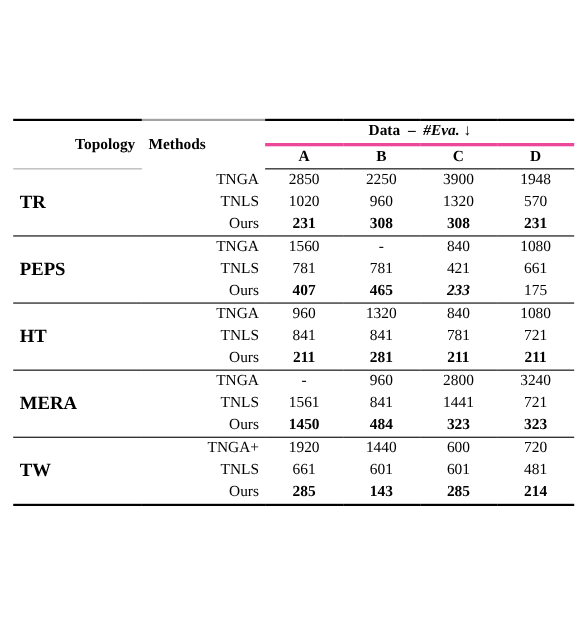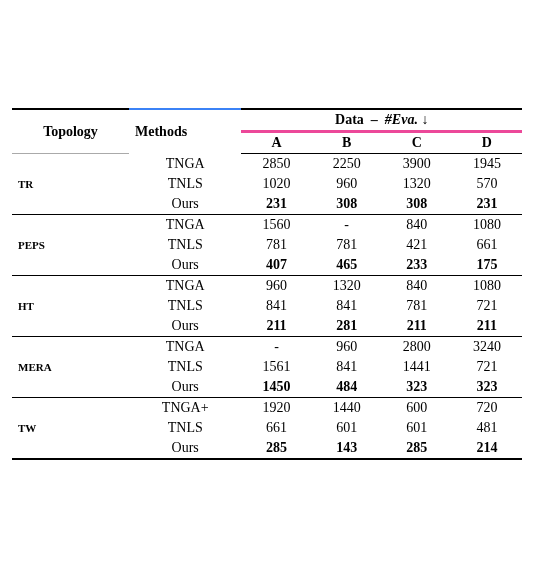--- a/index.html
+++ b/index.html
@@ -22,65 +22,65 @@
       border-collapse: collapse;
     }
     th, td {
       padding: 2px 6px;
       text-align: center;
       vertical-align: middle;
     }
     td.topology-col {
       text-align: left;
       font-weight: bold;
-      font-size: 11px;
+      font-size: 17px;
       vertical-align: middle;
     }
     td.methods-col {
-      text-align: center;
+      text-align: right;
       vertical-align: top;
     }
     .header-row th {
       font-weight: bold;
       border-top: 2px solid #000;
     }
     .header-row-sub th {
       border-bottom: 1px solid #000;
     }
   </style>
 </head>
 <body>
 
 <div class="table-wrapper">
   <table>
     <thead>
       <tr class="header-row">
-        <th rowspan="2" style="text-align:center; border-top:2px solid #000; padding-bottom:2px;">Topology</th>
-        <th rowspan="2" style="text-align:left; border-top:2px solid #3b82f6;font-family:Liberation Serif, serif;">Methods</th>
+        <th rowspan="2" style="text-align:right; border-top:2px solid #000; padding-bottom:2px;">Topology</th>
+        <th rowspan="2" style="text-align:left; border-top:2px solid #a3a3a3;font-family:Liberation Serif, serif;">Methods</th>
         <th colspan="4" style="border-top:2px solid #000; border-bottom:3px solid #ec4899;">
           <span>Data</span>
           &nbsp;–&nbsp;
           <span style="font-style:italic;">#Eva. ↓</span>
         </th>
       </tr>
       <tr class="header-row-sub">
         <th>A</th>
         <th>B</th>
         <th>C</th>
         <th>D</th>
       </tr>
     </thead>
     <tbody id="table-body">
     <tr>
           <td rowspan="3" class="topology-col" style="border-top: 1px solid rgb(170, 170, 170);">TR</td>
           <td class="methods-col">TNGA</td>
           <td>2850</td>
           <td>2250</td>
           <td>3900</td>
-          <td>1945</td>
+          <td>1948</td>
         </tr>
         <tr>
           <td class="methods-col">TNLS</td>
           <td>1020</td>
           <td>960</td>
           <td>1320</td>
           <td>570</td>
         </tr>
         <tr>
           <td class="methods-col">Ours</td>
@@ -101,22 +101,22 @@
           <td class="methods-col">TNLS</td>
           <td>781</td>
           <td>781</td>
           <td>421</td>
           <td>661</td>
         </tr>
         <tr>
           <td class="methods-col">Ours</td>
           <td style="font-weight: bold; font-family: Liberation Serif, serif;">407</td>
           <td style="font-weight: bold;">465</td>
-          <td style="font-weight: bold;">233</td>
-          <td style="font-weight: bold; margin-top: 20px;">175</td>
+          <td style="font-weight: bold; font-style: italic;">233</td>
+          <td style="font-weight: normal; margin-top: 20px;">175</td>
         </tr>
         <tr style="border-top: 1px solid rgb(0, 0, 0);">
           <td rowspan="3" class="topology-col">HT</td>
           <td class="methods-col" style="border-top: 1px solid rgb(0, 0, 0);">TNGA</td>
           <td style="border-top: 1px solid rgb(0, 0, 0);">960</td>
           <td style="border-top: 1px solid rgb(0, 0, 0);">1320</td>
           <td style="border-top: 1px solid rgb(0, 0, 0);">840</td>
           <td style="border-top: 1px solid rgb(0, 0, 0);">1080</td>
         </tr>
         <tr>

